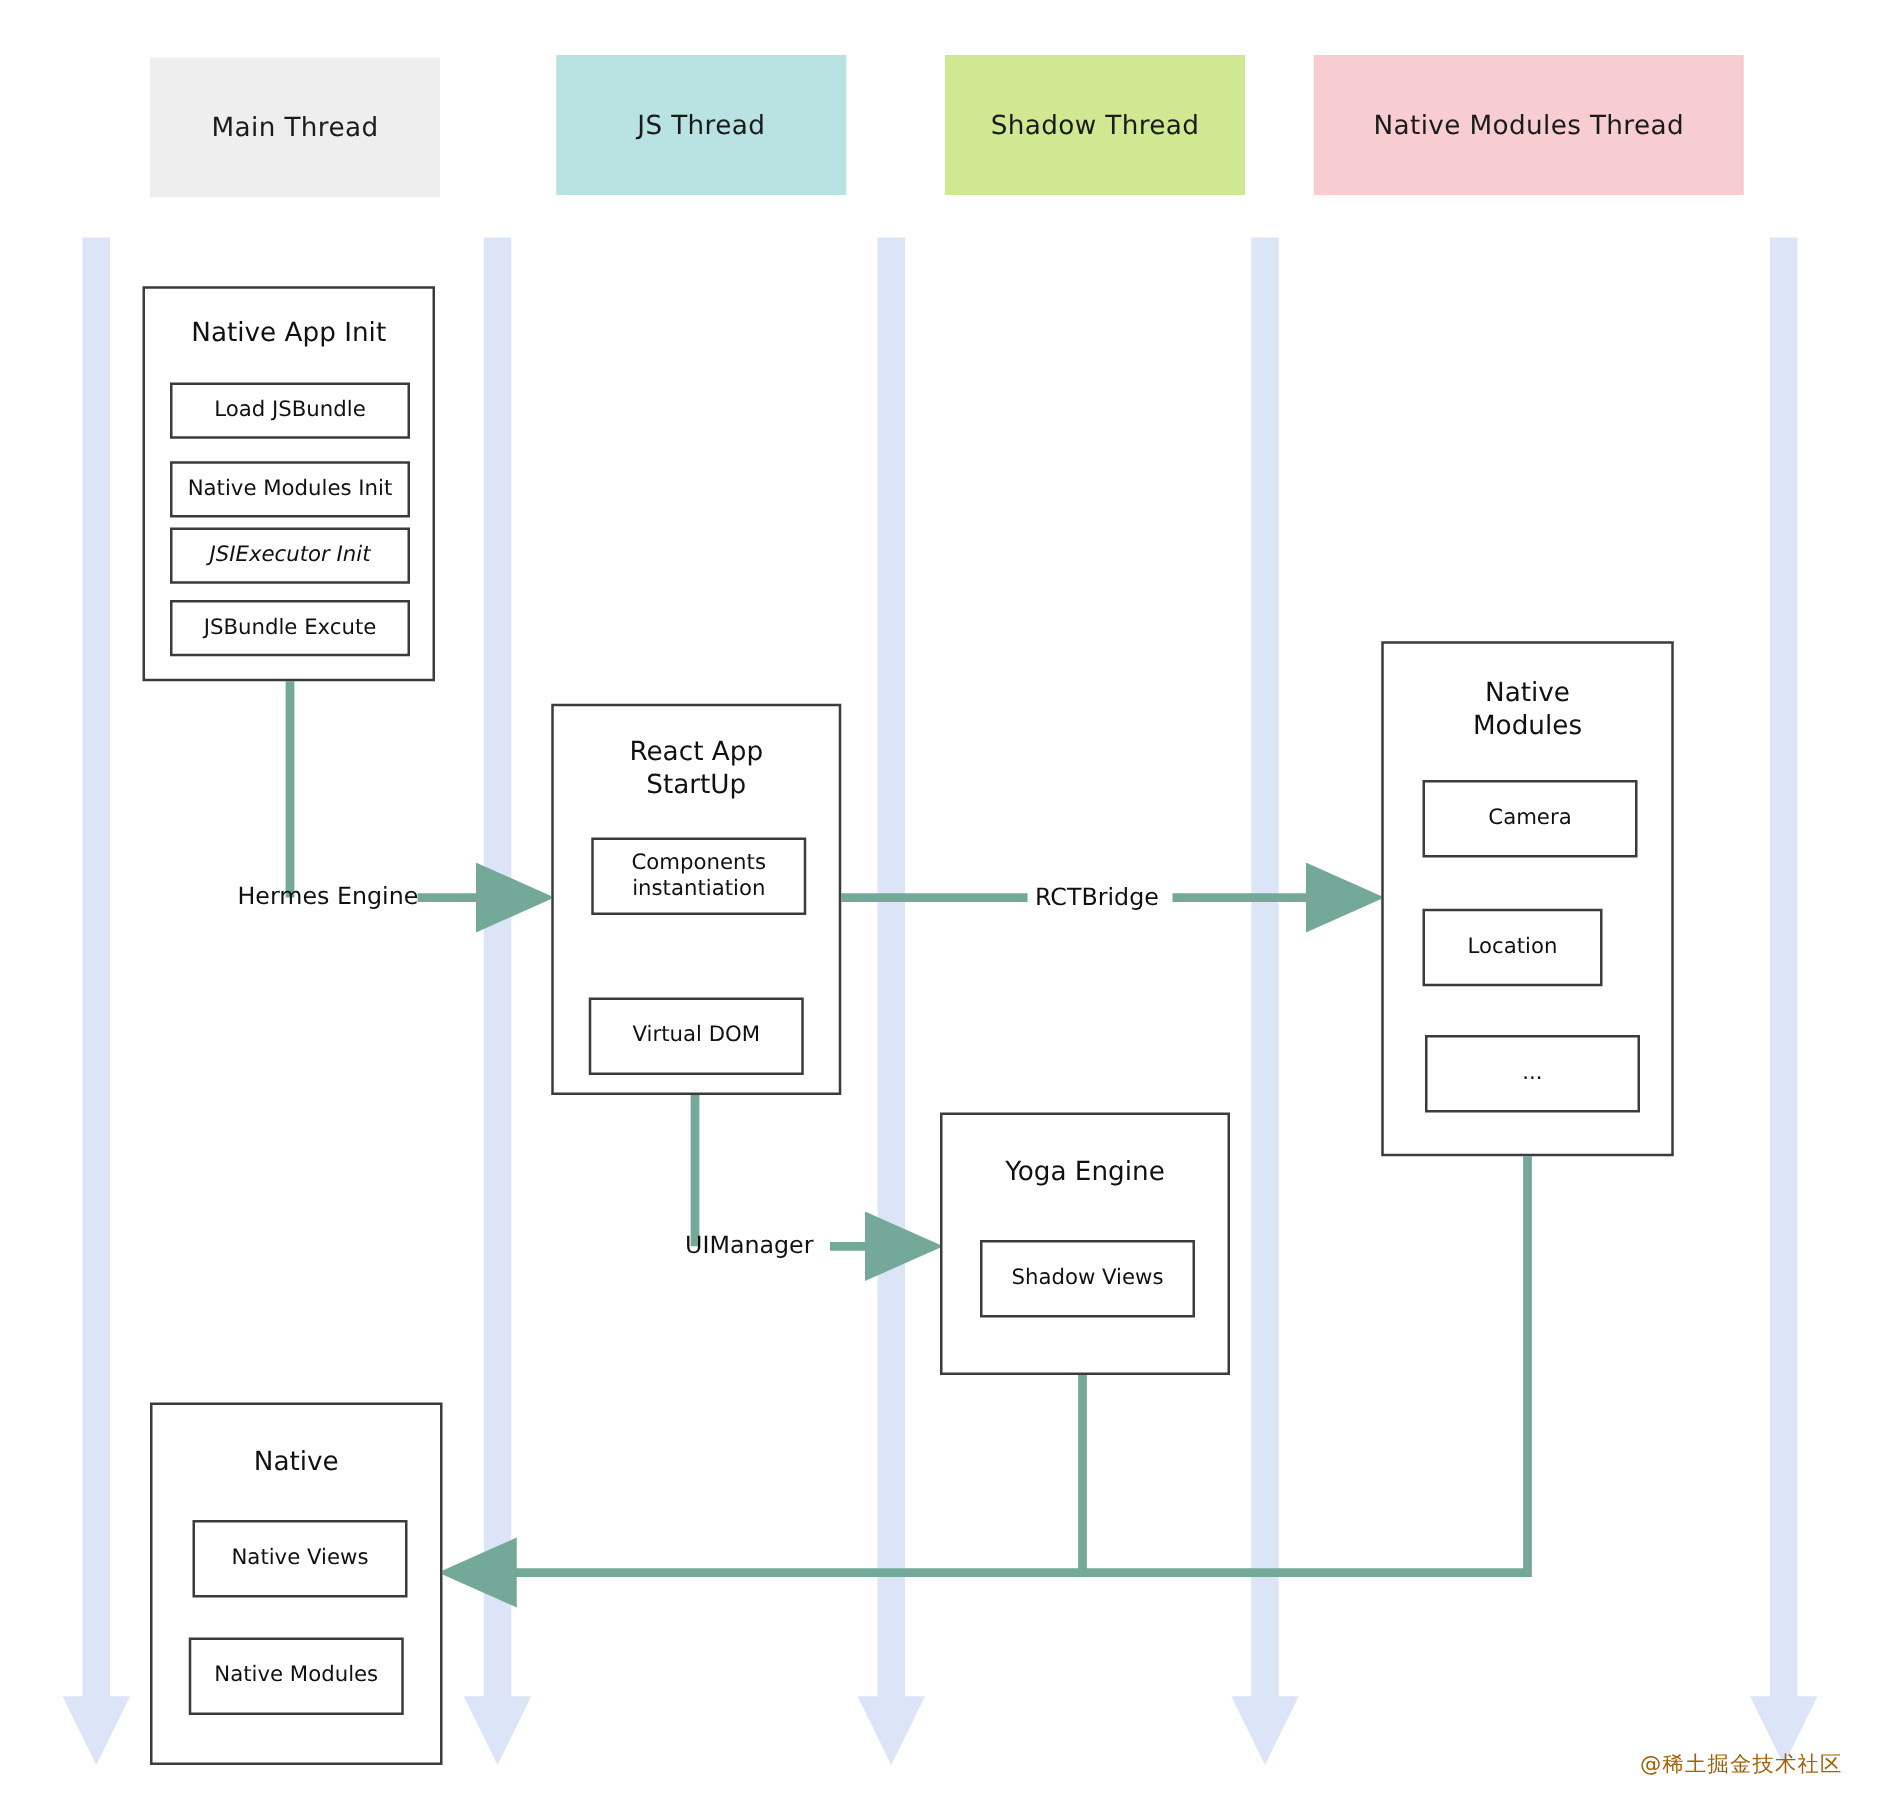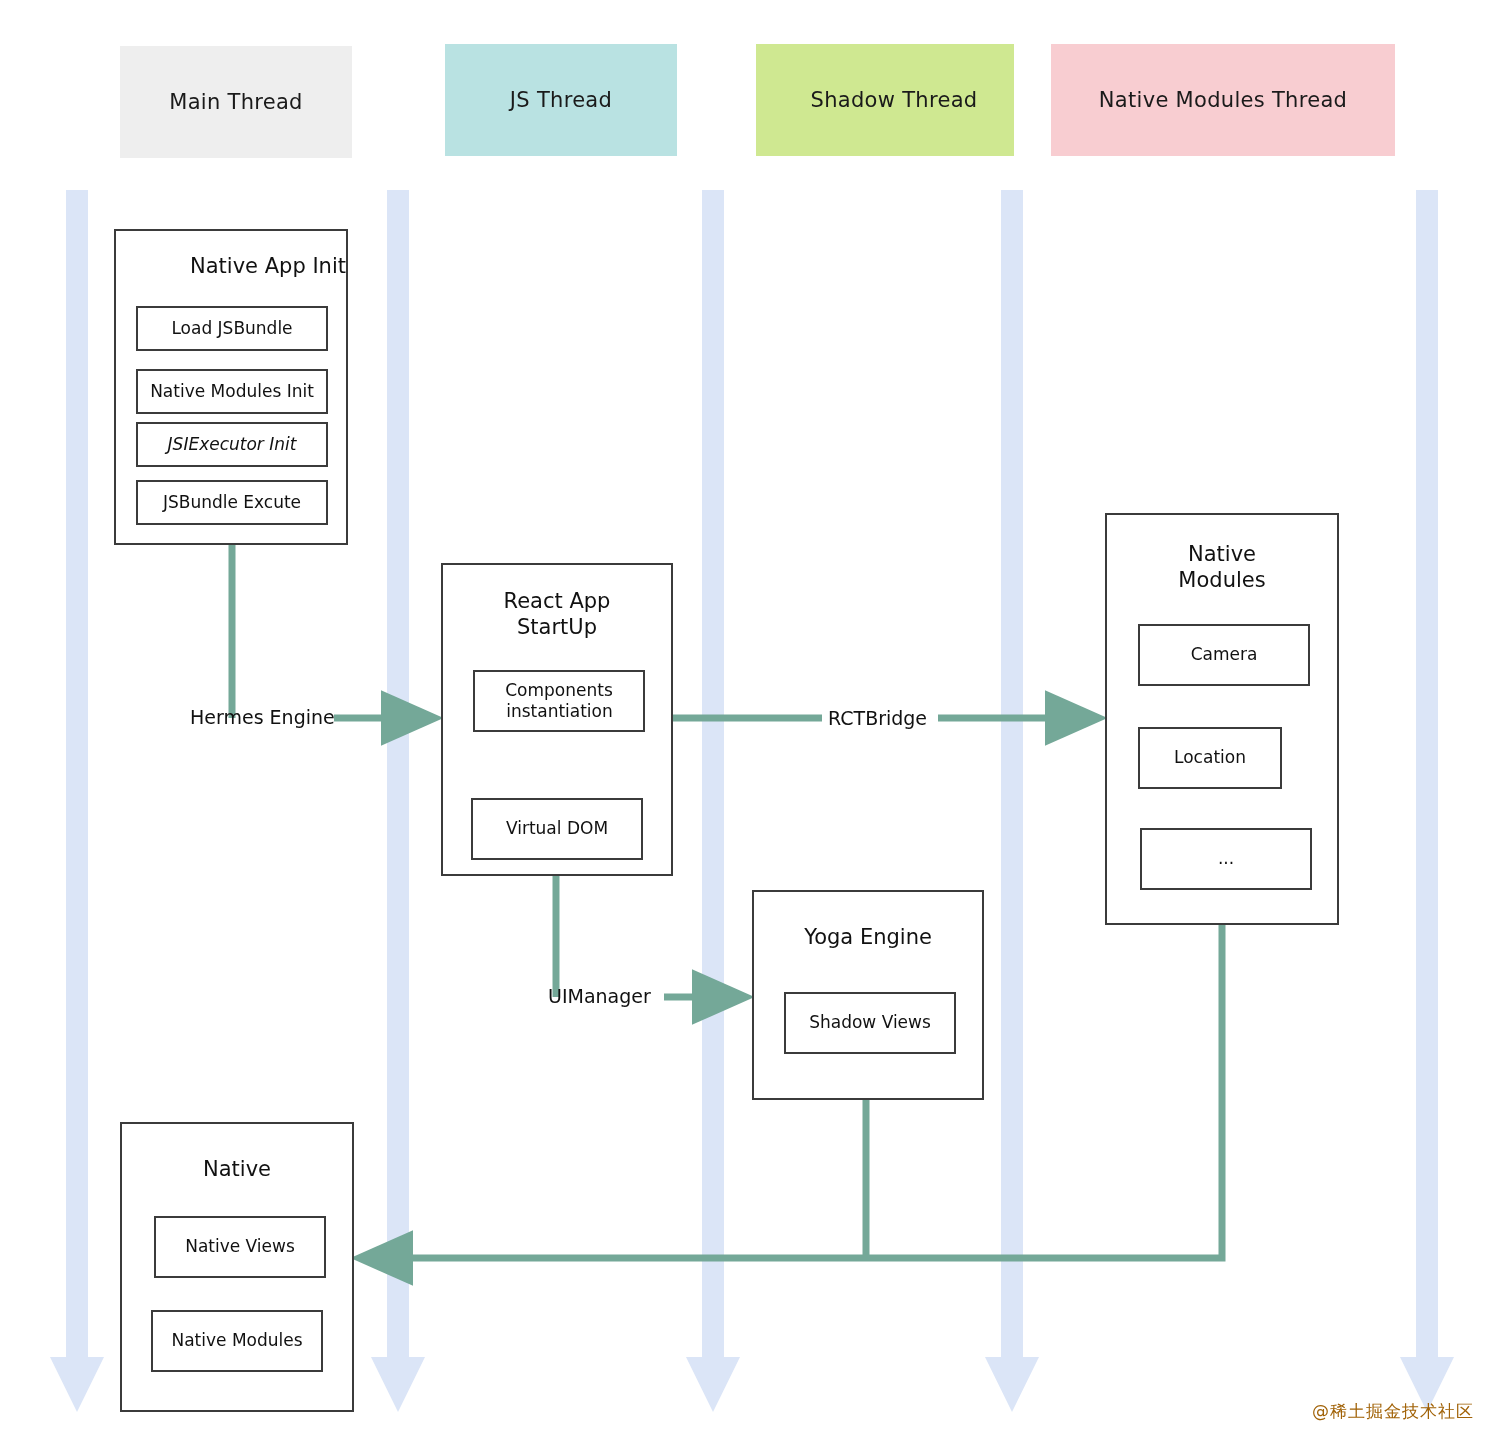--- a/index.html
+++ b/index.html
@@ -46,21 +46,21 @@
     white-space: pre-line;
   }
   .subnode {
     position: absolute;
     background: #ffffff;
     border: 2px solid #3b3b3b;
     box-sizing: border-box;
     display: flex;
     align-items: center;
     justify-content: center;
-    text-align: right;
+    text-align: center;
     font-size: 17px;
     color: #111;
     line-height: 1.25;
     white-space: pre-line;
   }
   
   .edge-label {
     position: absolute;
     font-size: 19px;
     color: #111;
@@ -105,21 +105,21 @@
   </svg>
 
   <div class="thread-chip" style="left:120px; top:46px; width:232px; height:112px; background:#eeeeee;">
     <span>Main Thread</span>
   </div>
 
   <div class="thread-chip" style="left:445px; top:44px; width:232px; height:112px; background:#b9e2e2;">
     <span>JS Thread</span>
   </div>
 
-  <div class="thread-chip" style="left:756px; top:44px; width:240px; height:112px; background:#cfe891;padding-left:18px;">
+  <div class="thread-chip" style="left:756px; top:44px; width:240px; height:112px; background:#cfe891;">
     <span>Shadow Thread</span>
   </div>
 
   <div class="thread-chip" style="left:1051px; top:44px; width:344px; height:112px; background:#f8cdd1;">
     <span>Native Modules Thread</span>
   </div>
 
   <svg class="overlay" viewBox="0 0 1512 1456">
     <defs>
       <marker id="ahead-right" markerWidth="10" markerHeight="10" refX="6.2" refY="4" orient="auto" markerUnits="strokeWidth">
@@ -147,21 +147,21 @@
     </g>
   </svg>
 
   <div class="edge-label" style="left:190px; top:706px;">Hermes Engine</div>
 
   <div class="edge-label" style="left:828px; top:707px;">RCTBridge</div>
 
   <div class="edge-label" style="left:548px; top:985px;">UIManager</div>
 
   <div class="node" style="left:114px; top:229px; width:234px; height:316px;">
-    <div class="node-title" style="top:22px;text-align:right;">Native App Init</div>
+    <div class="node-title" style="top:22px;">Native App Init</div>
 
     <div class="subnode" style="left:20px; top:75px; width:192px; height:45px;">Load JSBundle</div>
 
     <div class="subnode" style="left:20px; top:138px; width:192px; height:45px;">Native Modules Init</div>
 
     <div class="subnode" style="left:20px; top:191px; width:192px; height:45px;font-style:italic;">JSIExecutor Init</div>
 
     <div class="subnode" style="left:20px; top:249px; width:192px; height:45px;">JSBundle Excute</div>
   </div>
 

